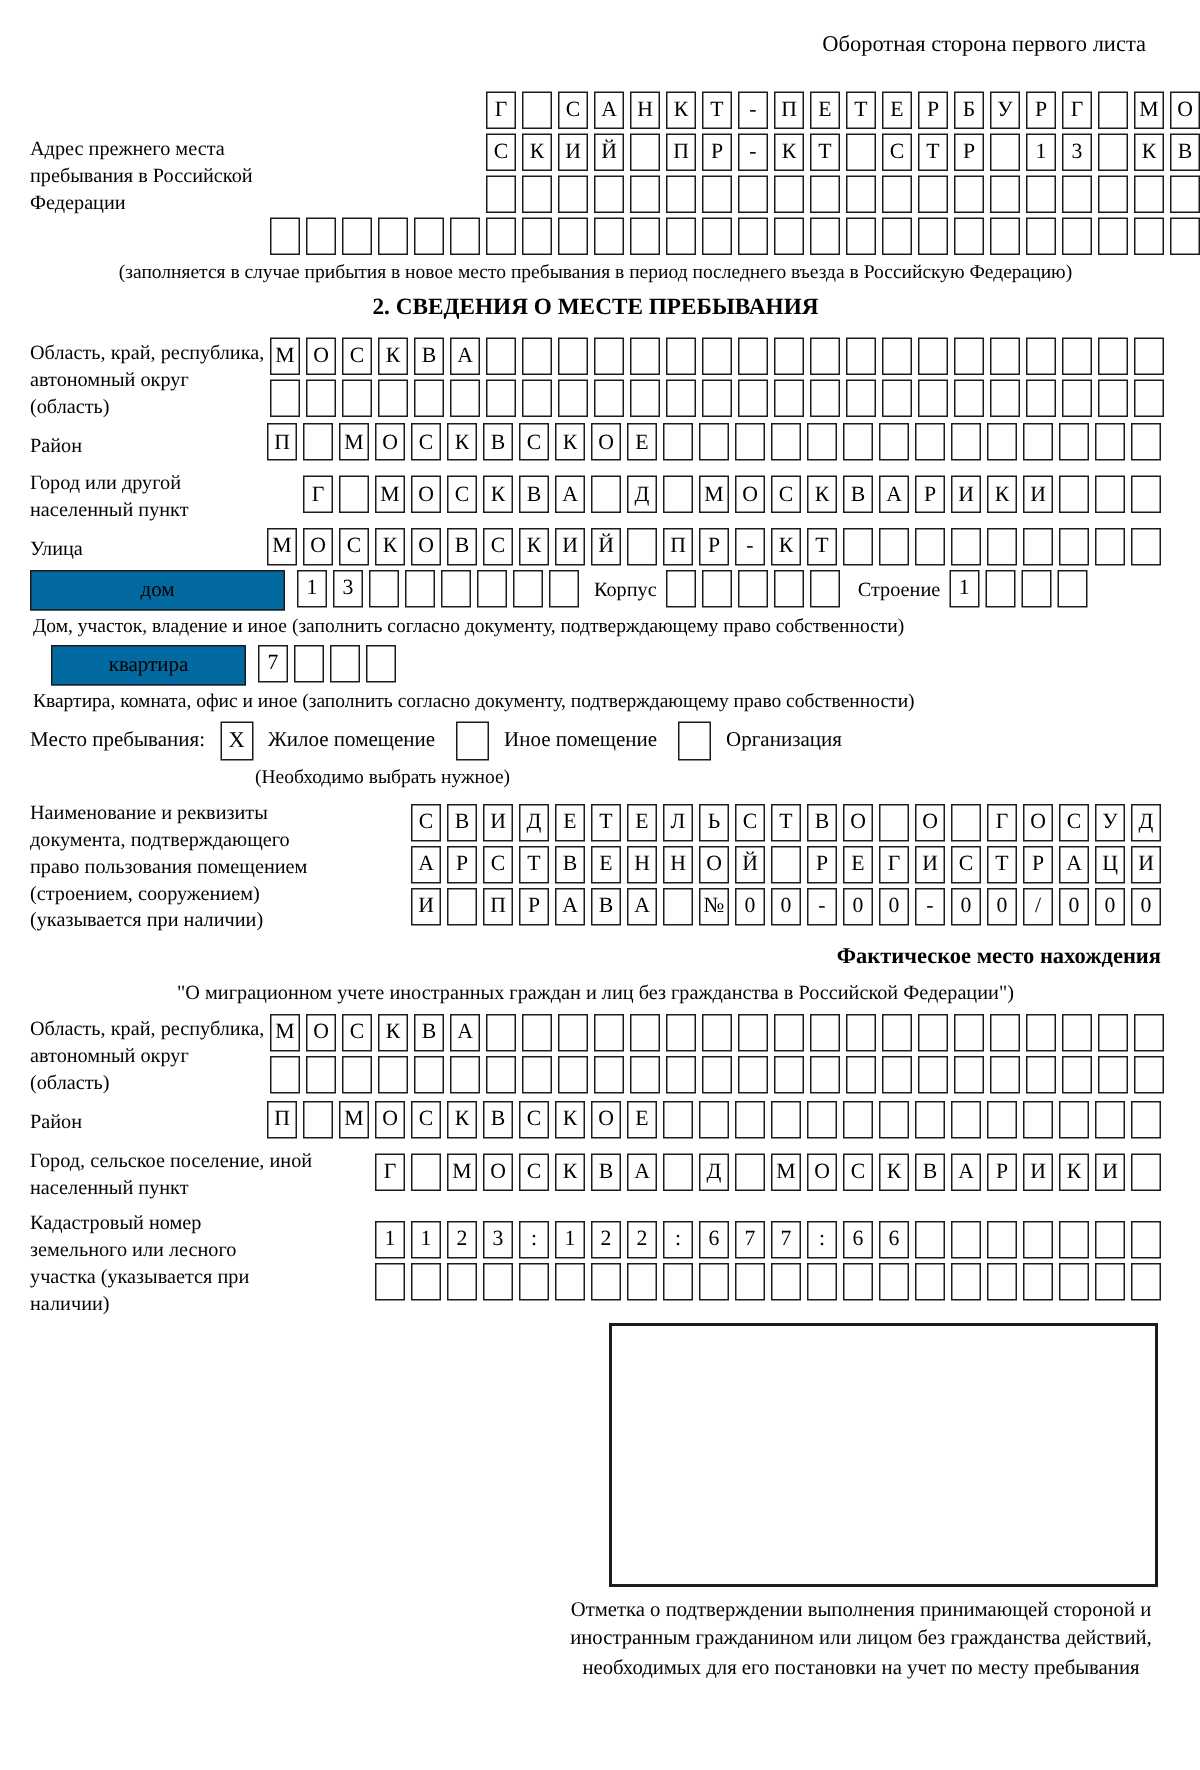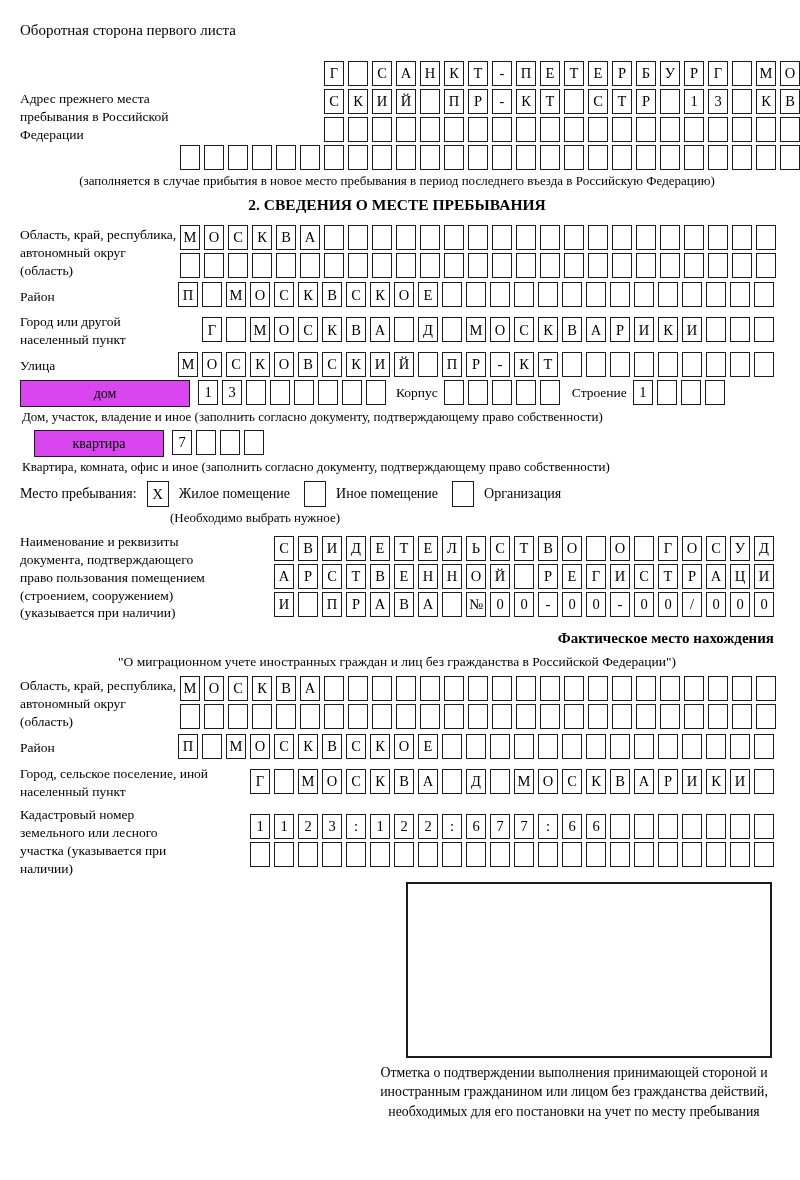--- a/index.html
+++ b/index.html
@@ -4,21 +4,21 @@
 <style>
   * { box-sizing: border-box; }
   html,body { margin:0; padding:0; background:#fff; }
   body {
     width:800px; height:1180px;
     font-family:"Liberation Serif","DejaVu Serif",serif;
     color:#000; overflow:hidden;
   }
   .page { width:800px; height:1180px; padding:6px 26px 0 20px; position:relative; }
 
-  .topnote { text-align:left; font-size:15px; margin:16px 10px 22px 0; }
+  .topnote { text-align:right; font-size:15px; margin:16px 10px 22px 0; }
 
   .frow { display:flex; align-items:center; margin-bottom:3px; }
   .flabel { flex:0 0 auto; font-size:13.5px; line-height:1.32; padding-top:3px; max-width:160px; }
   .flabel.w205 { max-width:205px; }
   .flabel.w215 { max-width:215px; }
 
   .cells { display:flex; margin-left:auto; flex:0 0 auto; }
   .cellstack { display:flex; flex-direction:column; gap:3px; margin-left:auto; align-items:flex-end; }
   .cellstack .cells { margin-left:0; }
 
@@ -30,21 +30,21 @@
   }
   .cb:last-child { margin-right:0; }
 
   .note { font-size:13px; text-align:center; margin:1px 0 5px; }
   .h2 { text-align:center; font-weight:bold; font-size:15.5px; margin:7px 0 9px; }
   .h3 { text-align:right; font-weight:bold; font-size:15px; margin:8px 0 6px; }
 
   .boxlabel {
     border:1.6px solid #1c1c1c; height:27px;
     display:flex; align-items:center; justify-content:center;
-    font-size:14px; flex:none; background:#d946ef;
+    font-size:14px; flex:none; background:#0369a1;
   }
   .inlinelabel { font-size:13.5px; padding-top:5px; flex:none; }
 
   .houserow, .aptrow, .stayrow { display:flex; align-items:flex-start; margin-bottom:2px; }
   .houserow .cells, .aptrow .cells { margin-left:8px; }
 
   .chk {
     width:22px; height:26px; flex:none;
     border:1.6px solid #1c1c1c;
     display:flex; align-items:center; justify-content:center;

